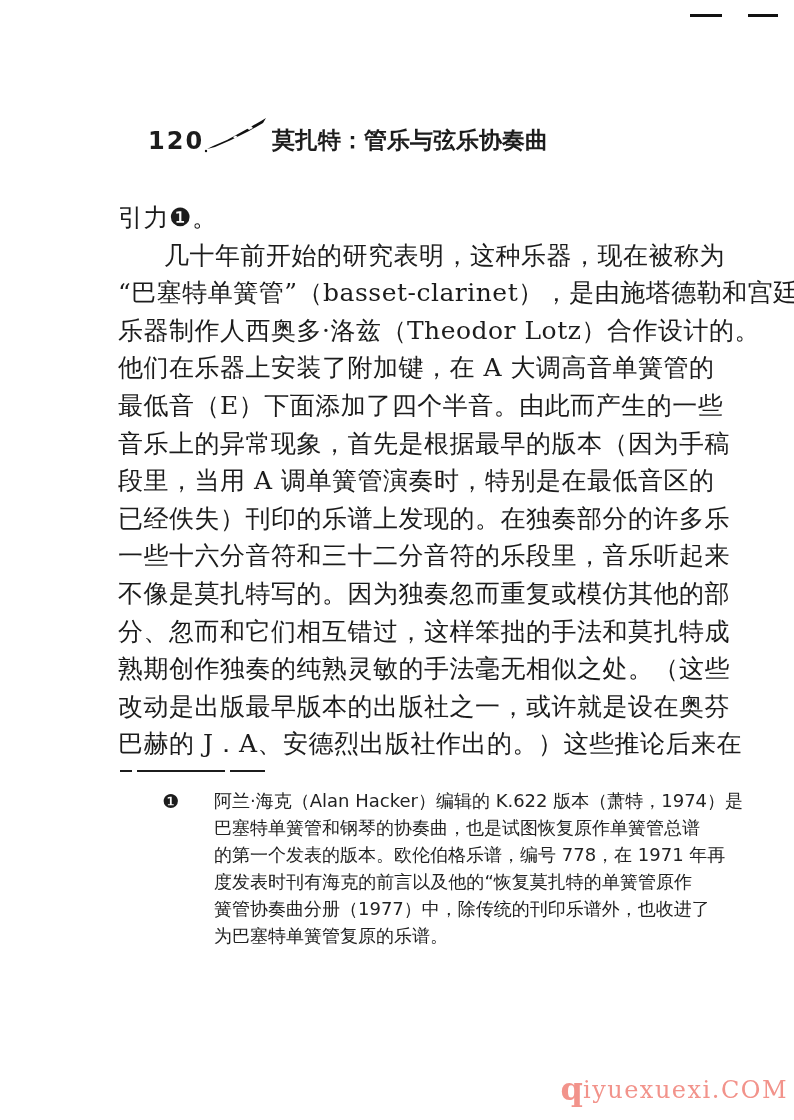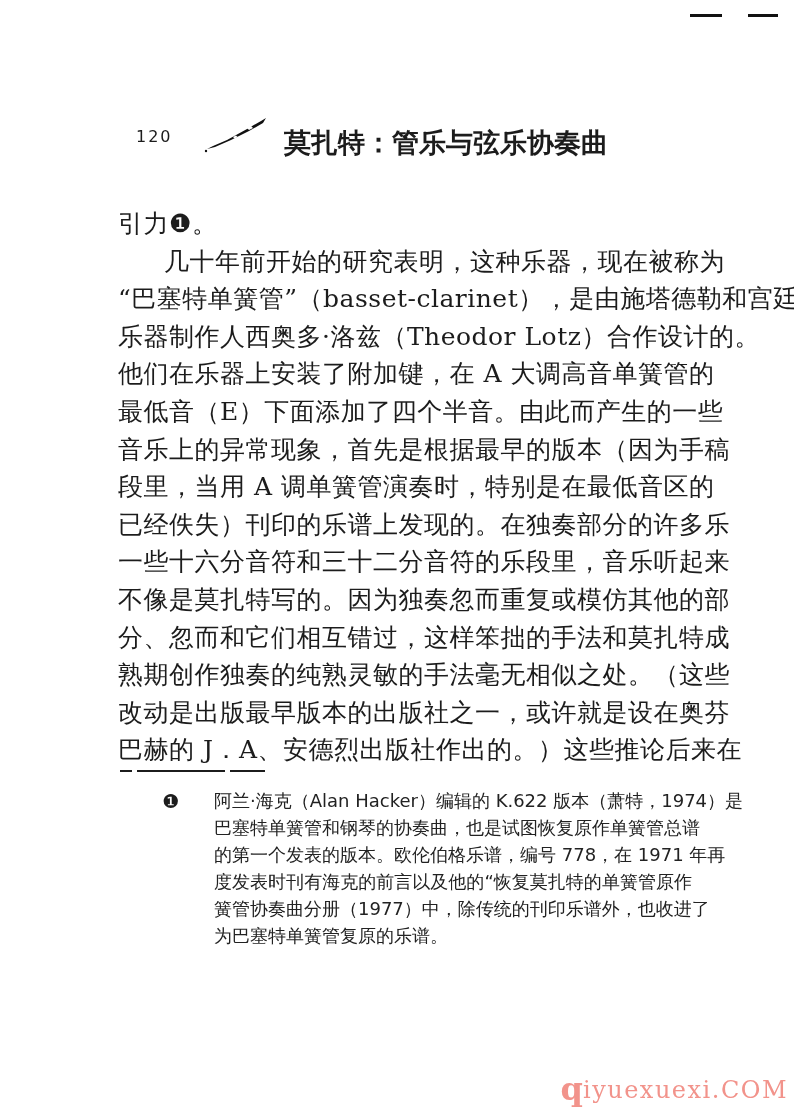--- a/index.html
+++ b/index.html
@@ -16,44 +16,45 @@
   .scan-mark {
     position: absolute;
     height: 3px;
     background: #111;
   }
   .scan-mark.m1 { left: 690px; top: 14px; width: 32px; }
   .scan-mark.m2 { left: 748px; top: 14px; width: 30px; }
 
   .page-number {
     position: absolute;
-    left: 136px; top: 127px;
-    font-size: 16px;
+    left: 148px; top: 127px;
+    font-size: 24px;
     letter-spacing: 2px;
     font-family: "DejaVu Sans", sans-serif;
+    font-weight: bold;
   }
   .brush-icon {
     position: absolute;
     left: 203px; top: 116px;
     width: 70px; height: 38px;
   }
   .header-title {
     position: absolute;
-    left: 284px; top: 125px;
+    left: 272px; top: 125px;
     width: 300px;
-    font-size: 27px;
+    font-size: 23px;
     font-weight: 800;
     font-family: "DejaVu Sans", sans-serif;
     letter-spacing: 0px;
     white-space: nowrap;
   }
 
   .body-text {
     position: absolute;
-    left: 118px; top: 205px;
+    left: 118px; top: 199px;
     width: 576px;
   }
   .body-line {
     font-size: 25px;
     line-height: 37.6px;
     height: 37.6px;
     text-align: justify;
     text-align-last: justify;
     white-space: nowrap;
     letter-spacing: 0.5px;

